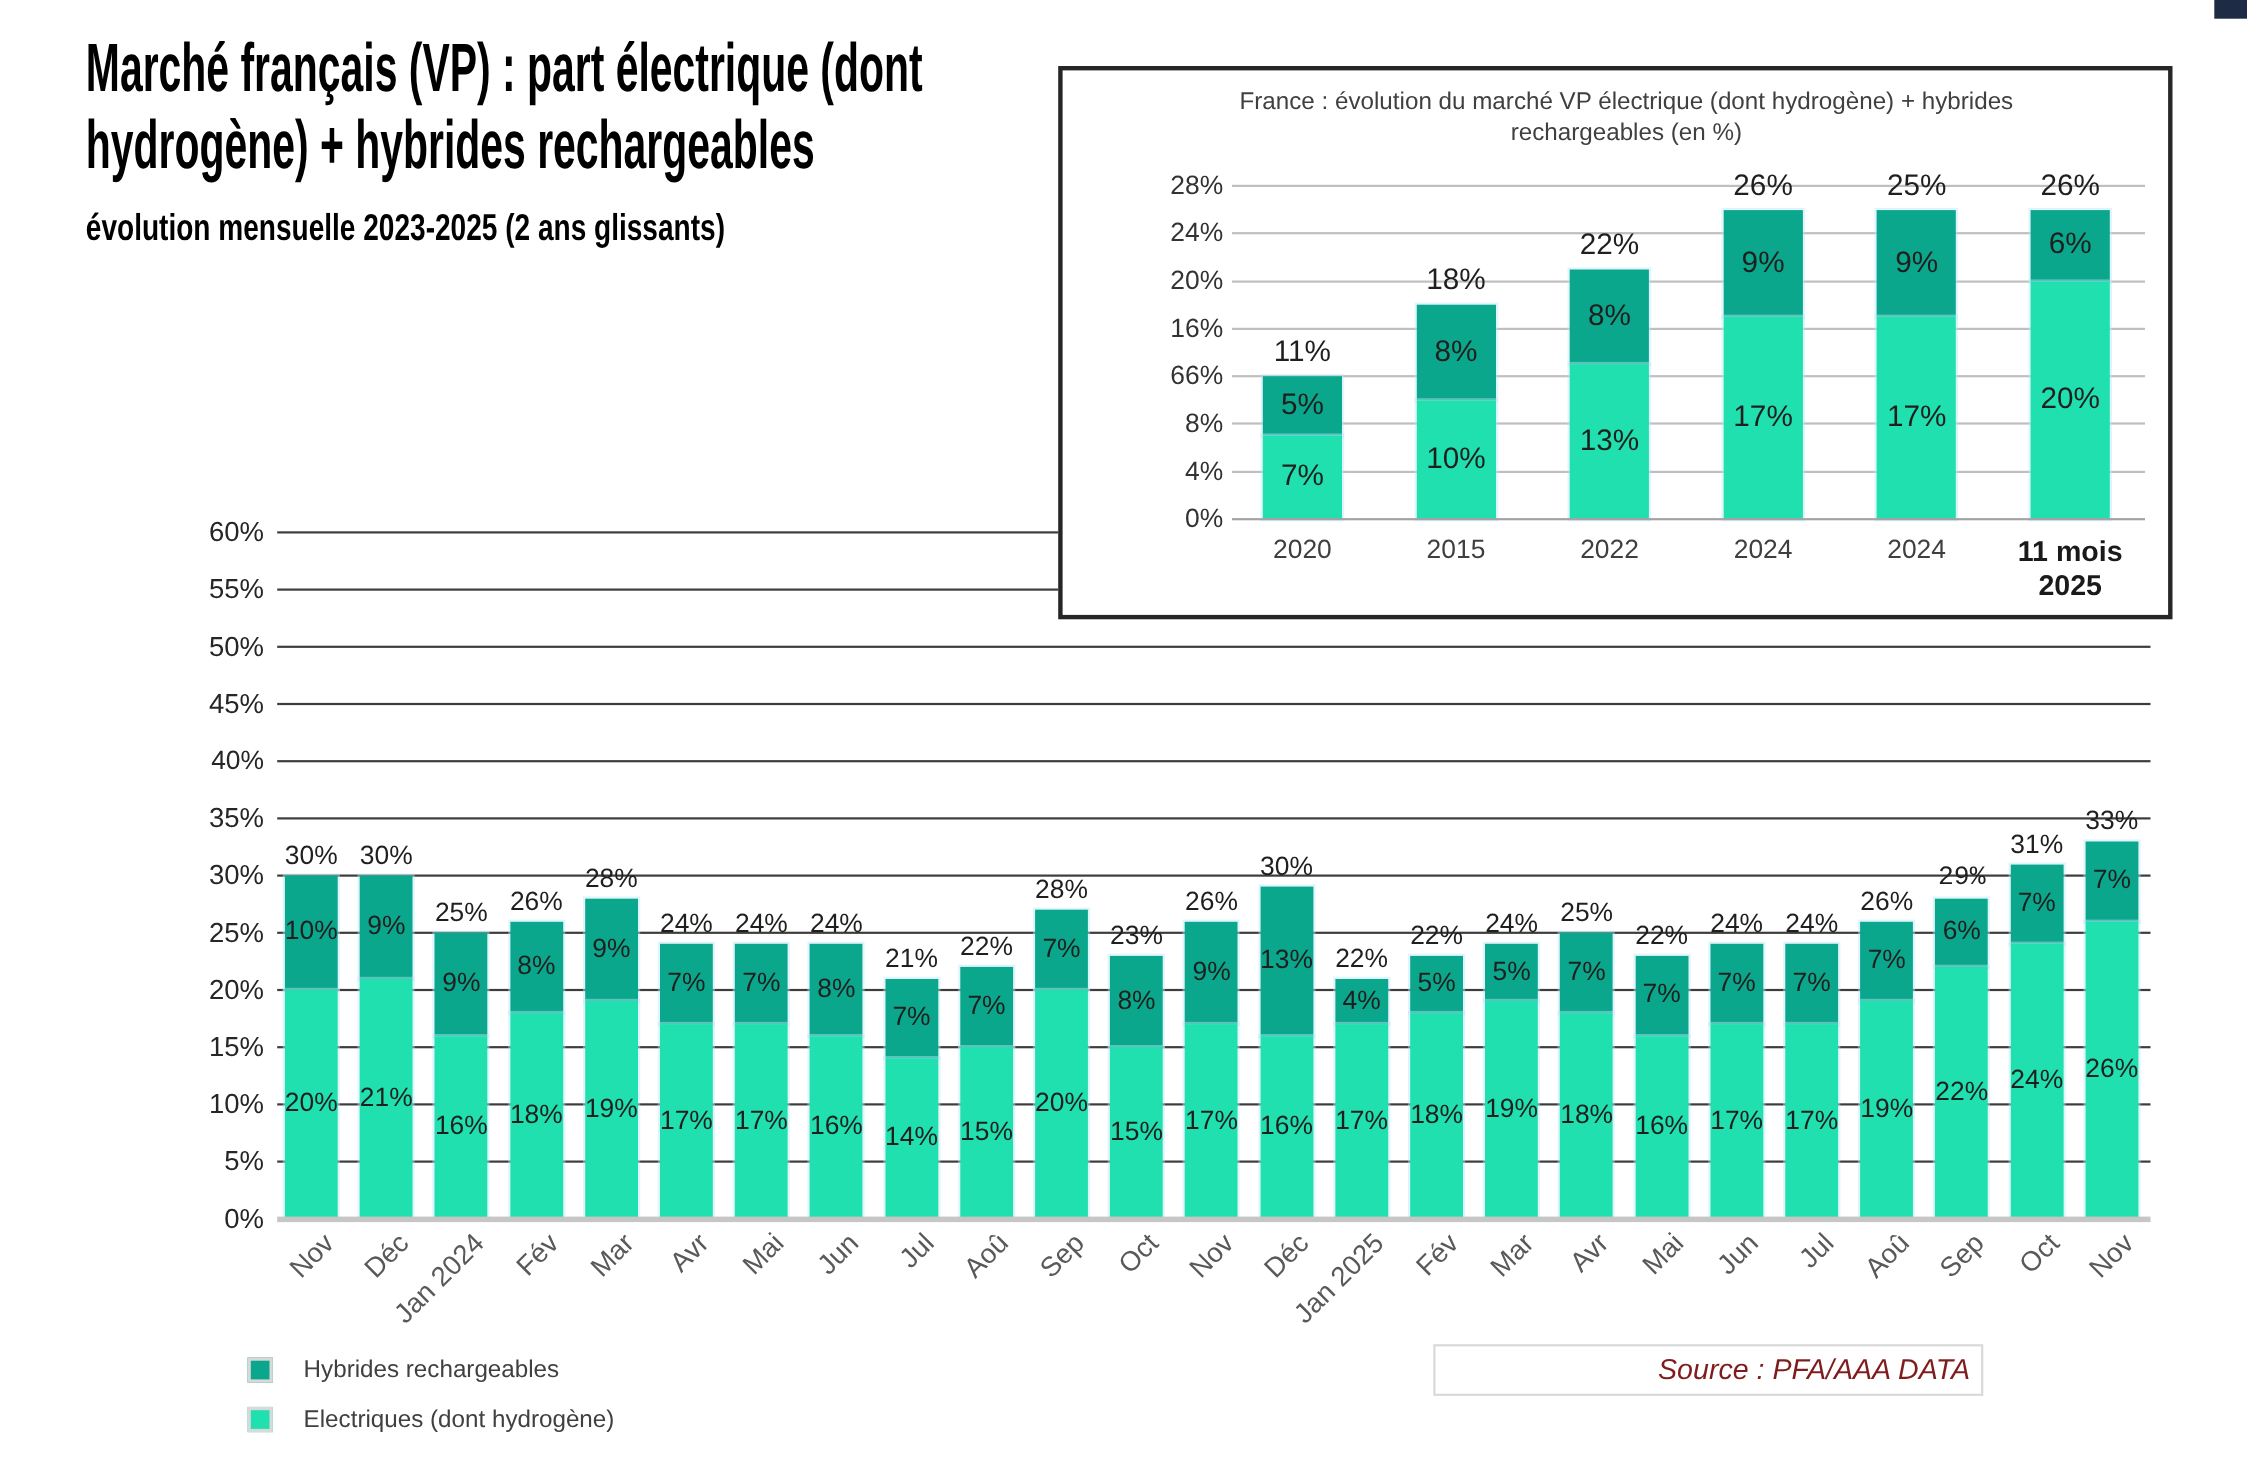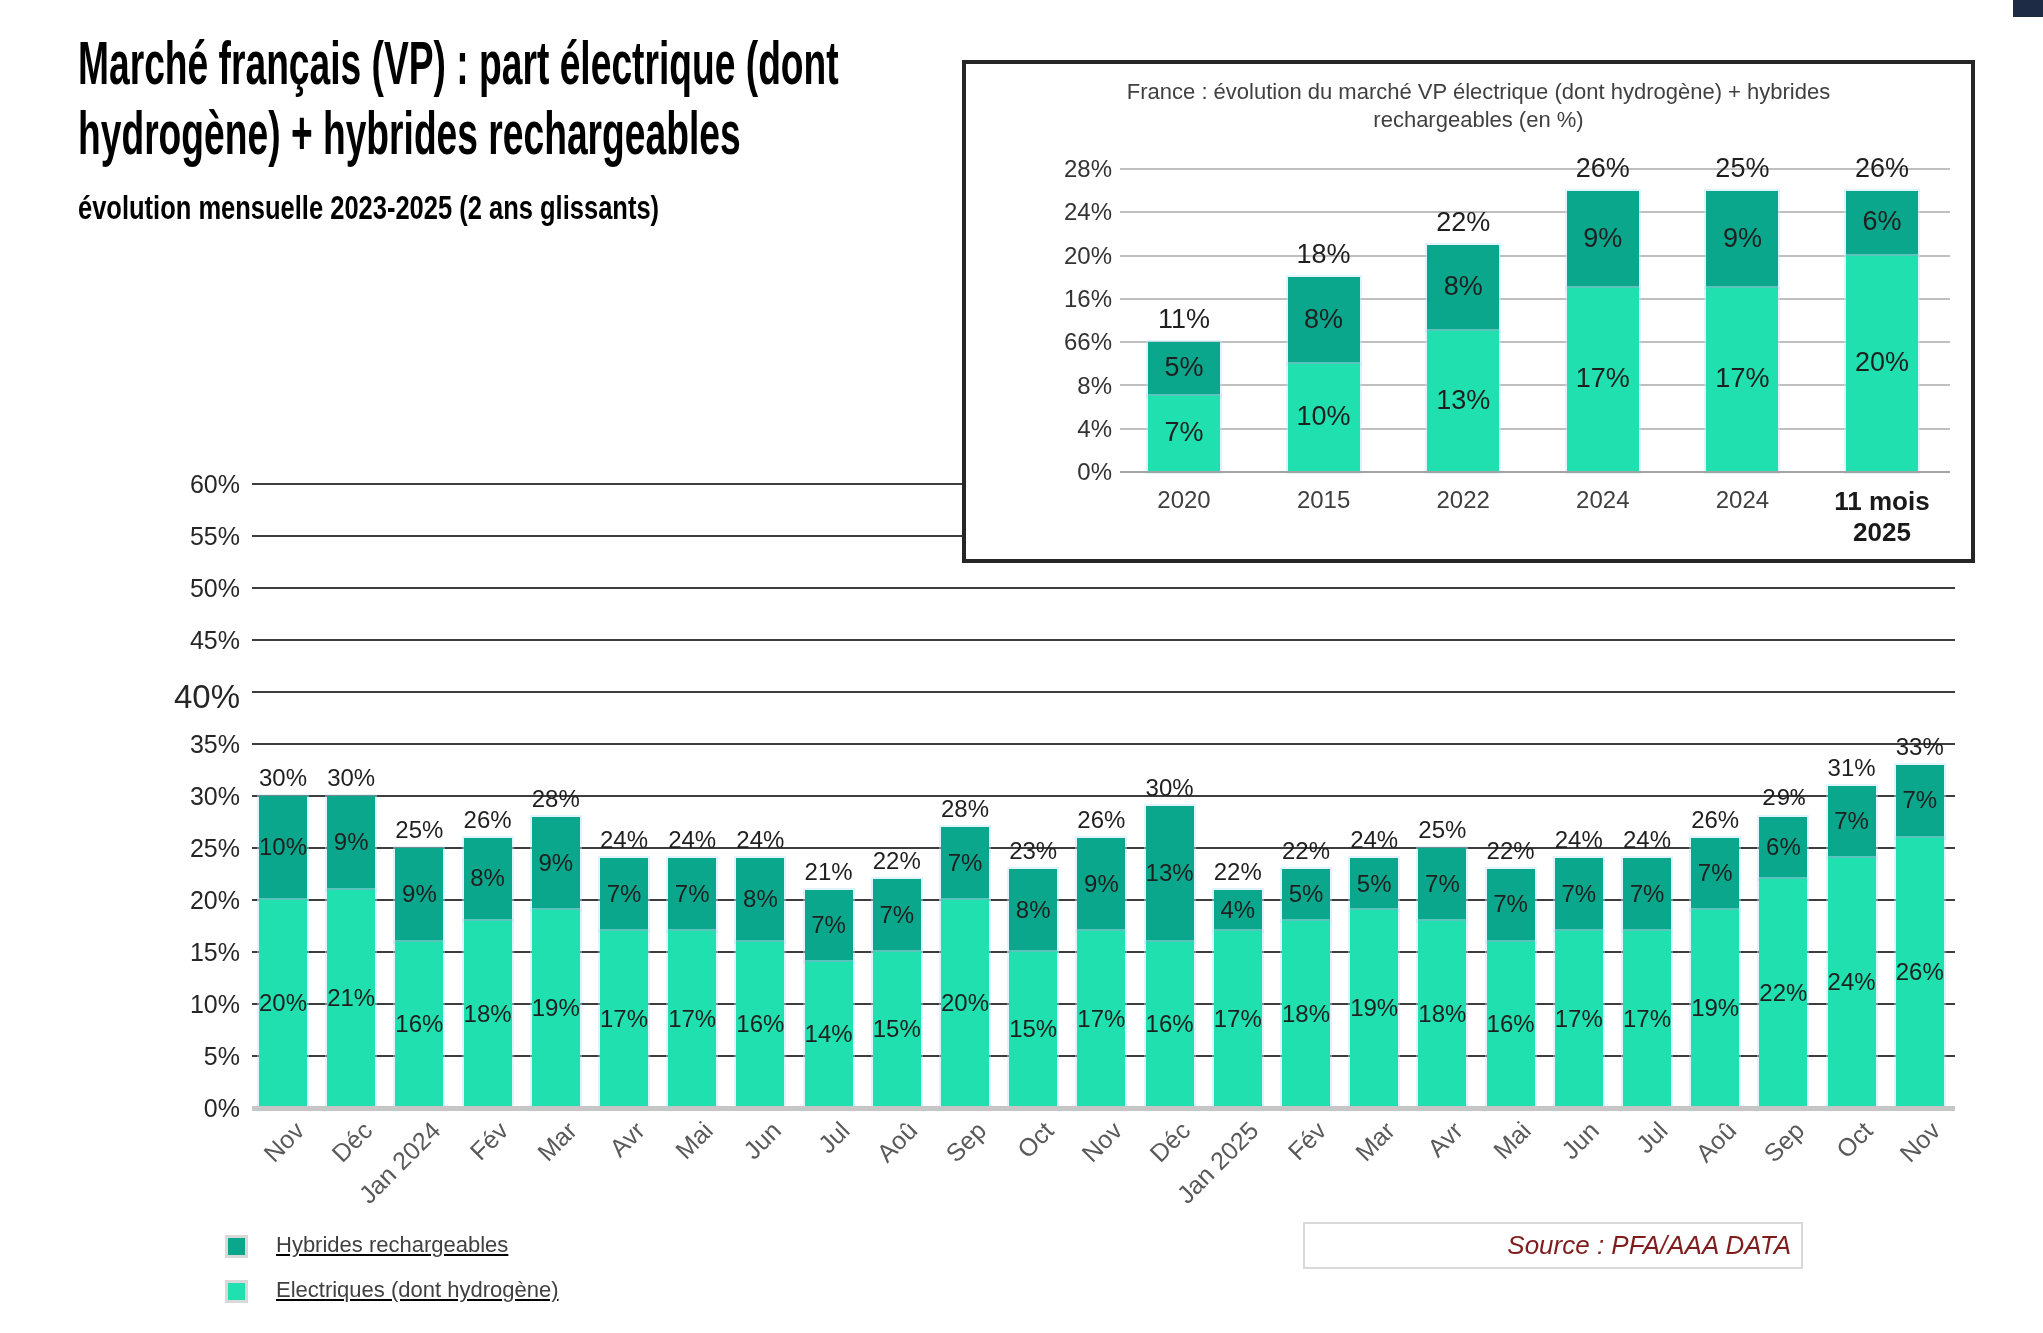--- a/index.html
+++ b/index.html
@@ -41,21 +41,21 @@
     position:absolute;left:962px;top:60px;width:1013px;height:503px;
     border:4px solid #262626;background:#fff;box-sizing:border-box;z-index:5;
   }
   .inset-title{
     position:absolute;left:100px;right:80px;top:14px;text-align:center;
     font-size:22px;line-height:28px;color:#404040;z-index:1;
   }
   .inset-plot{position:absolute;left:0;top:0;right:0;bottom:0;pointer-events:none;}
   
   .legend{position:absolute;left:225px;top:1232px;z-index:2;}
-  .legend-row{display:flex;align-items:flex-end;margin-bottom:19px;text-decoration:underline;}
+  .legend-row{display:flex;align-items:center;margin-bottom:19px;}
   .swatch{width:17px;height:17px;border:3px solid #d9d9d9;margin-right:28px;flex:0 0 auto;}
   .legend-label{font-size:22px;color:#404040;}
   
   .source-box{
     position:absolute;left:1303px;top:1222px;width:500px;height:47px;
     border:2px solid #d9d9d9;box-sizing:border-box;background:#fff;
     display:flex;align-items:center;justify-content:flex-end;padding-right:10px;z-index:2;
   }
   .source-box span{font-style:italic;font-size:26px;color:#7f1d1d;}
   
@@ -81,21 +81,21 @@
     <div class="ylab" style="left: 110px; width: 130px; top: 937.5px; font-size: 25px;">15%</div>
     <div class="gl" style="left: 252px; width: 1703px; top: 899px; height: 2px;"></div>
     <div class="ylab" style="left: 110px; width: 130px; top: 885.5px; font-size: 25px;">20%</div>
     <div class="gl" style="left: 252px; width: 1703px; top: 847px; height: 2px;"></div>
     <div class="ylab" style="left: 110px; width: 130px; top: 833.5px; font-size: 25px;">25%</div>
     <div class="gl" style="left: 252px; width: 1703px; top: 795px; height: 2px;"></div>
     <div class="ylab" style="left: 110px; width: 130px; top: 781.5px; font-size: 25px;">30%</div>
     <div class="gl" style="left: 252px; width: 1703px; top: 743px; height: 2px;"></div>
     <div class="ylab" style="left: 110px; width: 130px; top: 729.5px; font-size: 25px;">35%</div>
     <div class="gl" style="left: 252px; width: 1703px; top: 691px; height: 2px;"></div>
-    <div class="ylab" style="left: 110px; width: 130px; top: 677.5px; font-size: 33px;">40%</div>
+    <div class="ylab" style="left: 110px; width: 130px; top: 677.5px; font-size: 24px;">40%</div>
     <div class="gl" style="left: 252px; width: 1703px; top: 639px; height: 2px;"></div>
     <div class="ylab" style="left: 110px; width: 130px; top: 625.5px; font-size: 25px;">45%</div>
     <div class="gl" style="left: 252px; width: 1703px; top: 587px; height: 2px;"></div>
     <div class="ylab" style="left: 110px; width: 130px; top: 573.5px; font-size: 25px;">50%</div>
     <div class="gl" style="left: 252px; width: 1703px; top: 535px; height: 2px;"></div>
     <div class="ylab" style="left: 110px; width: 130px; top: 521.5px; font-size: 25px;">55%</div>
     <div class="gl" style="left: 252px; width: 1703px; top: 483px; height: 2px;"></div>
     <div class="ylab" style="left: 110px; width: 130px; top: 469.5px; font-size: 25px;">60%</div>
     <div class="seg" style="left: 259px; width: 48px; top: 796px; height: 104px; background: rgb(11, 167, 140);"></div>
     <div class="seg" style="left: 259px; width: 48px; top: 900px; height: 208px; background: rgb(31, 224, 174);"></div>

